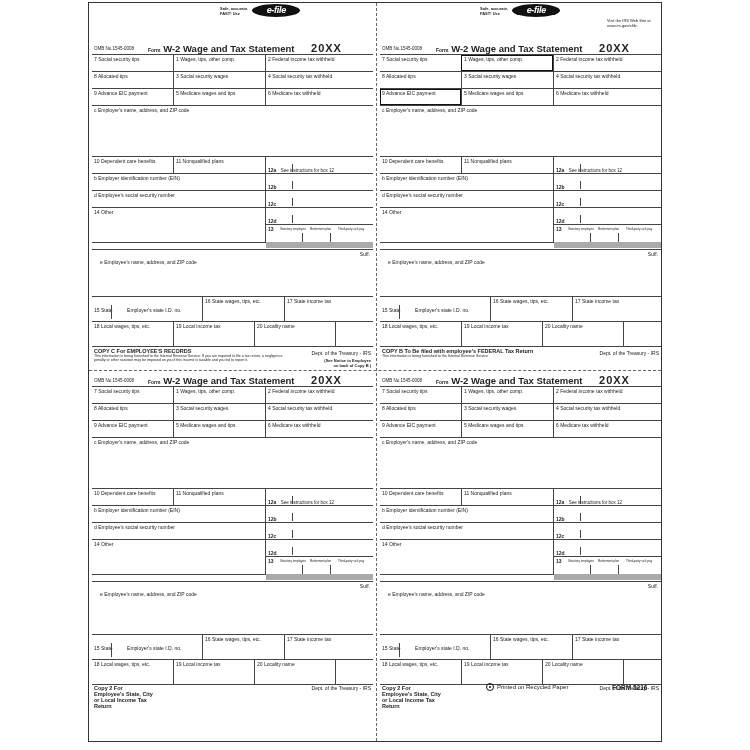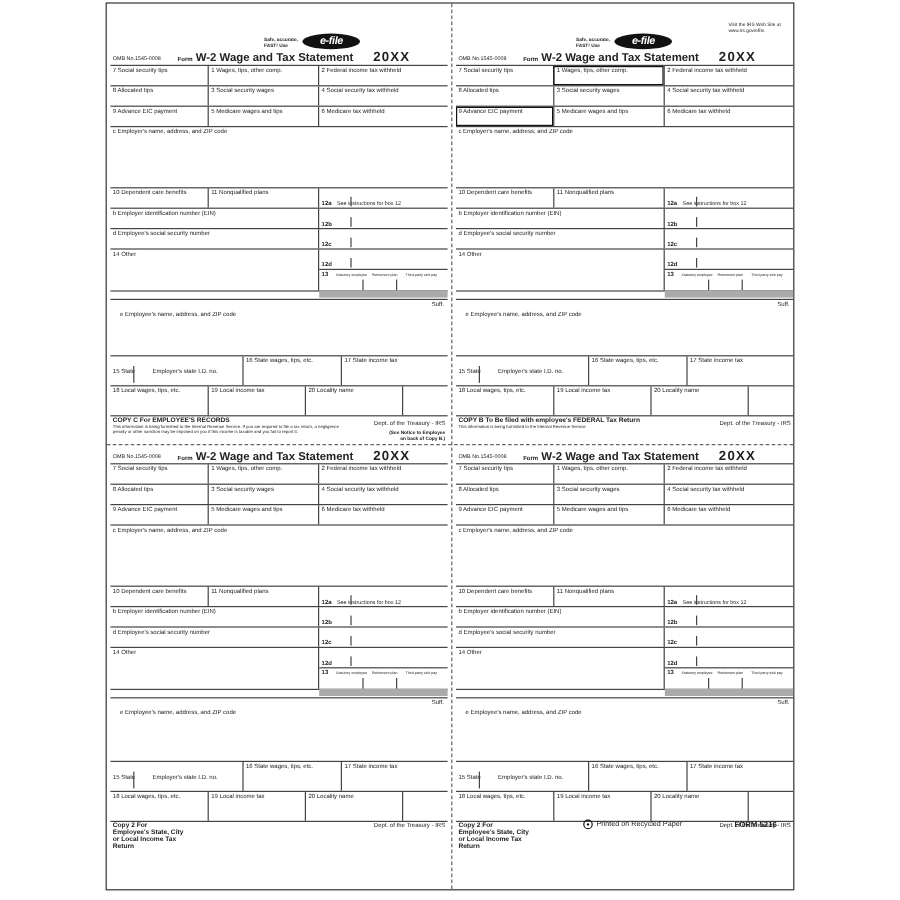--- a/index.html
+++ b/index.html
@@ -7,21 +7,21 @@
   .sheet { position:absolute; left:88px; top:2px; width:574px; height:740px; border:1.5px solid #333; background:#fff; box-sizing:border-box; }
   .vdash { position:absolute; left:287px; top:0; height:100%; border-left:1px dashed #666; }
   .hdash { position:absolute; left:0; top:367px; width:100%; border-top:1px dashed #666; }
   .copy { position:absolute; width:283px; height:364px; }
   .copy.tl { left:2px; top:2px; }
   .copy.tr { left:290px; top:2px; }
   .copy.bl { left:2px; top:370px; }
   .copy.br { left:290px; top:370px; }
   .tiny { font-size:4.5px; line-height:5px; }
   .lbl { font-size:5px; line-height:6px; white-space:nowrap; overflow:hidden; }
-  .efile-wrap { position:absolute; top:24px; display:flex; align-items:center; gap:4px; }
+  .efile-wrap { position:absolute; top:0; display:flex; align-items:center; gap:4px; }
   .efile-text { font-size:4px; line-height:5px; font-weight:bold; }
   .efile-logo { width:48px; height:13px; border-radius:50%; background:#111; color:#fff; font-weight:bold; font-style:italic; font-size:9px; line-height:13px; text-align:center; letter-spacing:-0.3px; }
   .irs-visit { position:absolute; top:14px; right:2px; font-size:4px; line-height:5px; width:52px; }
   .omb { position:absolute; left:4px; top:42px; font-size:4.5px; }
   .title { position:absolute; left:58px; top:38px; font-size:9.5px; font-weight:bold; white-space:nowrap; }
   .title .form { font-size:5px; }
   .title .year { margin-left:14px; font-size:11px; letter-spacing:1px; }
   .grid { position:absolute; left:2px; width:281px; }
   .row { position:relative; border-top:1px solid #444; display:flex; }
   .cell { position:relative; box-sizing:border-box; padding:1px 2px; }

